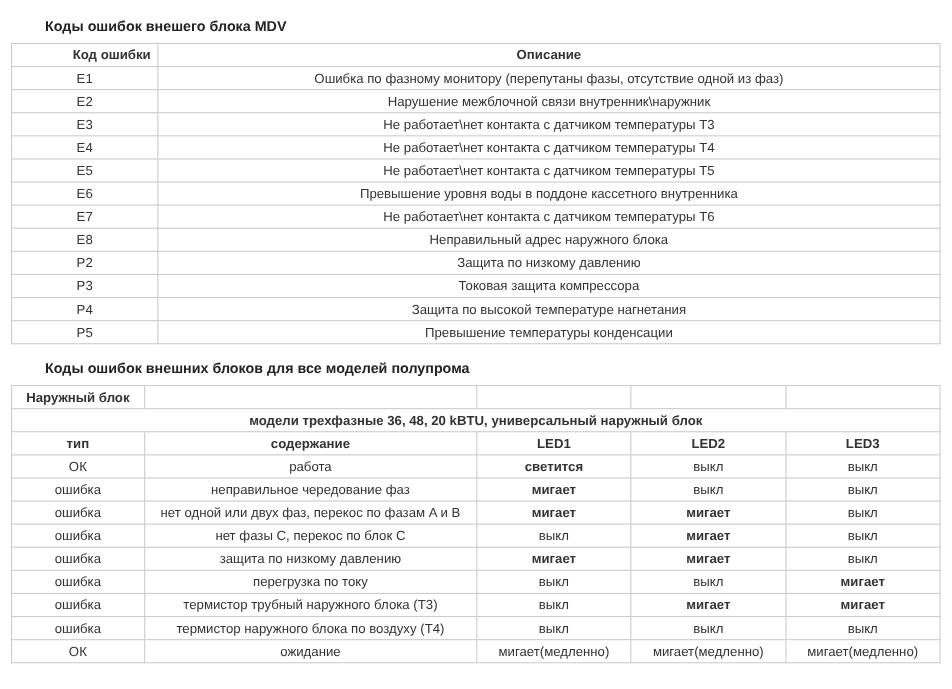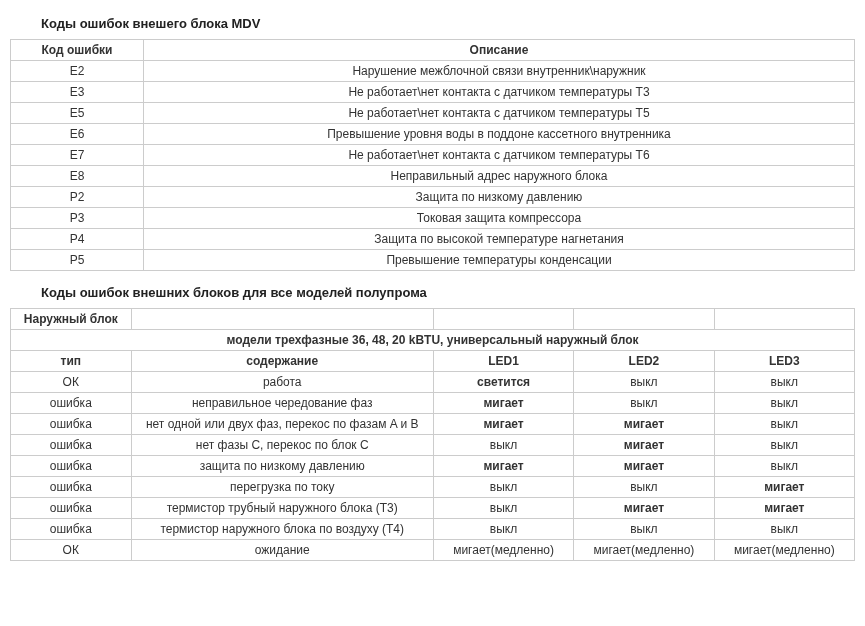--- a/index.html
+++ b/index.html
@@ -32,45 +32,53 @@
       background: #fff;
       vertical-align: middle;
     }
     th {
       font-weight: bold;
       background: #fff;
     }
     .bold {
       font-weight: bold;
     }
-    .t1-col1 { width: 120px; }
+    .t1-col1 { width: 120px; text-align: right; }
     .t2-col1 { width: 112px; }
     .t2-col2 { width: 310px; }
     .t2-col3, .t2-col4, .t2-col5 { width: 130px; }
   </style>
 </head>
 <body>
 
 <h3>Коды ошибок внешего блока MDV</h3>
 
 <table>
   <thead>
     <tr>
       <th class="t1-col1">Код ошибки</th>
       <th>Описание</th>
     </tr>
   </thead>
   <tbody id="t1-body">
       <tr>
+        <td>E1</td>
+        <td>Ошибка по фазному монитору (перепутаны фазы, отсутствие одной из фаз)</td>
+      </tr>
+      <tr>
         <td>E2</td>
         <td>Нарушение межблочной связи внутренник\наружник</td>
       </tr>
       <tr>
         <td>E3</td>
         <td>Не работает\нет контакта с датчиком температуры T3</td>
+      </tr>
+      <tr>
+        <td>E4</td>
+        <td>Не работает\нет контакта с датчиком температуры T4</td>
       </tr>
       <tr>
         <td>E5</td>
         <td>Не работает\нет контакта с датчиком температуры T5</td>
       </tr>
       <tr>
         <td>E6</td>
         <td>Превышение уровня воды в поддоне кассетного внутренника</td>
       </tr>
       <tr>

